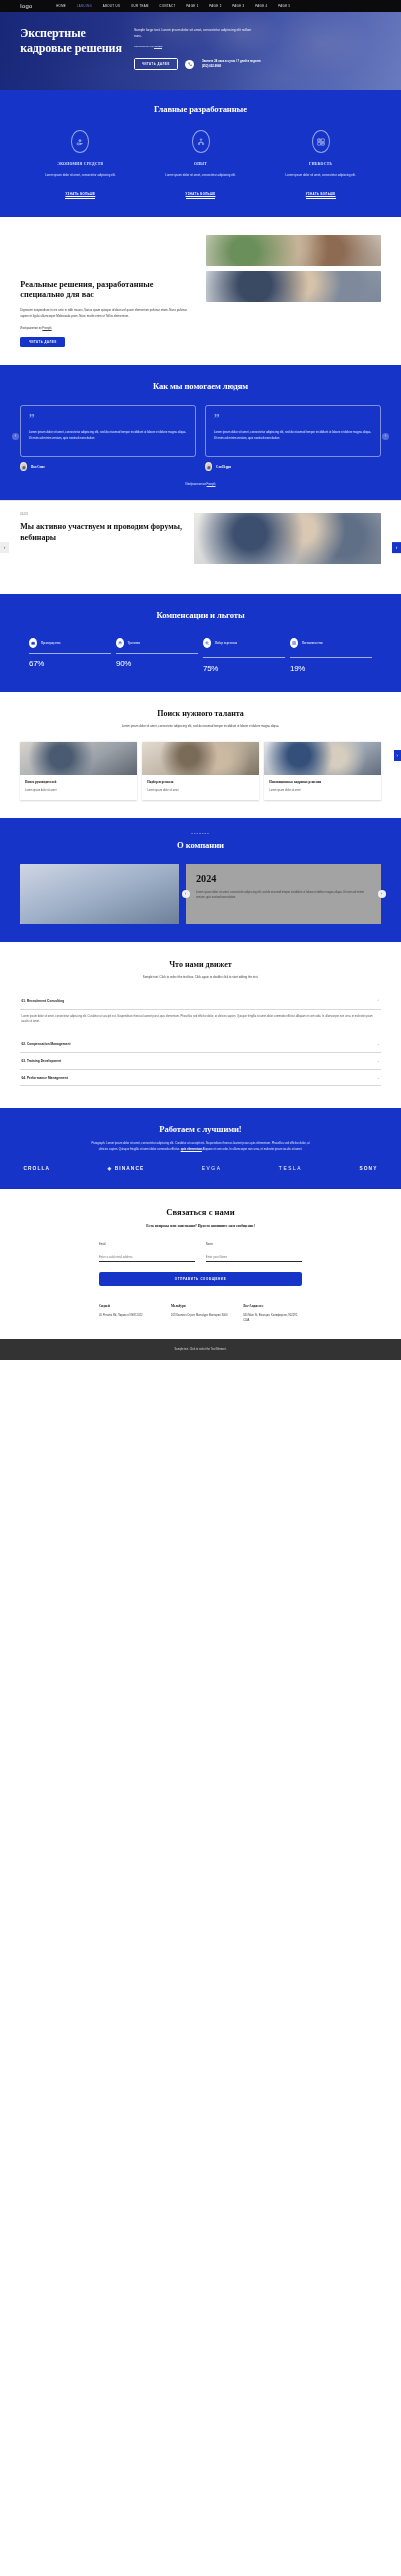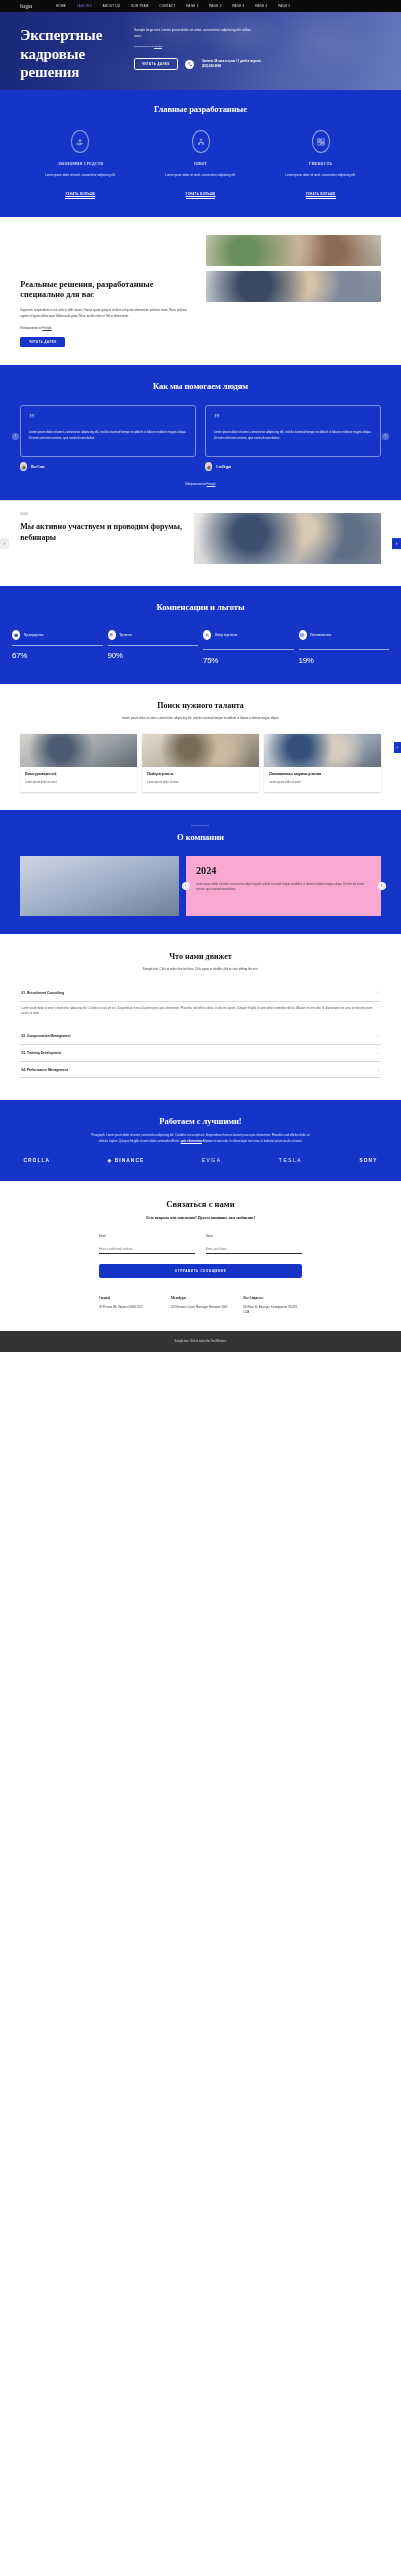--- a/index.html
+++ b/index.html
@@ -46,21 +46,21 @@
   }
   .hero-overlay{
     position:absolute;inset:0;
     background:linear-gradient(100deg, rgba(24,38,120,.88) 0%, rgba(36,52,140,.74) 38%, rgba(70,88,170,.62) 70%, rgba(96,112,185,.55) 100%);
   }
   .hero-inner{
     position:relative;z-index:3;display:flex;padding:14px 20.3px 0 20.3px;gap:9.6px;
   }
   .hero-left{width:104px;}
   .hero-title{
-    font-family:"Liberation Serif",serif;color:#fff;font-size:15px;line-height:1.22;
+    font-family:"Liberation Serif",serif;color:#fff;font-size:12px;line-height:1.22;
     font-weight:700;letter-spacing:-0.1px;
   }
   .hero-right{flex:1;padding-top:2.1px;}
   .hero-sub{color:#eef0fb;font-size:3.3px;line-height:1.75;max-width:126px;}
   .hero-credit{color:#dfe3f6;font-size:2.5px;margin-top:4.8px;}
   .hero-credit b{font-weight:700;border-bottom:0.3px solid #dfe3f6;}
   .hero-cta-row{display:flex;align-items:center;gap:7.5px;margin-top:10.7px;}
   .btn-outline{
     border:0.4px solid #fff;color:#fff;font-size:2.7px;letter-spacing:0.6px;
     padding:3.2px 7px;border-radius:1.6px;background:transparent;font-weight:600;
@@ -155,42 +155,42 @@
   .testi-credit{text-align:center;font-size:2.7px;color:#dfe4fa;margin-top:11.8px;}
   .testi-credit u{text-decoration:underline;}
   .arrow-circle{
     position:absolute;top:50%;width:7px;height:7px;border-radius:50%;
     background:rgba(255,255,255,.28);display:flex;align-items:center;justify-content:center;
     color:#fff;font-size:3.7px;
   }
   .arrow-left{left:11.8px;} .arrow-right{right:11.8px;}
 
   
-  .forums{padding:0 0 4px 0;border-top:0.4px solid #e3e3e3;position:relative;}
+  .forums{padding:0 0 12px 0;border-top:0.4px solid #e3e3e3;position:relative;}
   .forums-inner{display:flex;padding:11.8px 20.3px 18px;gap:11.8px;align-items:flex-start;}
   .forum-left{width:45%;}
   .forum-idx{font-size:2.6px;color:#6b6b6b;letter-spacing:0.2px;margin-bottom:6.4px;}
   .forum-title{font-family:"Liberation Serif",serif;font-size:8px;line-height:1.3;font-weight:700;color:#111;}
   .forum-photo{
     flex:1;height:51px;border-radius:0.5px;
     background:
       radial-gradient(circle at 30% 40%, #3c4f6e 0 12%, transparent 40%),
       radial-gradient(circle at 58% 32%, #d9c9b4 0 11%, transparent 38%),
       radial-gradient(circle at 80% 46%, #5f6f86 0 13%, transparent 42%),
       linear-gradient(140deg,#eceaE6,#c3c7cc 55%,#8b9198);
   }
   .side-arrow{
     position:absolute;top:50%;transform:translateY(-50%);
     width:9px;height:11.8px;background:#eeeeee;display:flex;align-items:center;justify-content:center;
     color:#555;font-size:4.8px;
   }
   .side-arrow.l{left:0;} .side-arrow.r{right:0;background:#1635c8;color:#fff;}
 
   
-  .comp{padding:16px 12px 19px;}
+  .comp{padding:16px 29px 19px;}
   .comp-grid{display:flex;margin-top:18px;gap:5px;}
   .comp-item{flex:1;}
   .comp-head{display:flex;align-items:center;gap:3.7px;}
   .comp-oval{
     width:8px;height:10.2px;border-radius:50%;background:#fff;flex:none;
     display:flex;align-items:center;justify-content:center;
   }
   .comp-oval svg{width:4.3px;height:4.3px;fill:#1635c8;stroke:#1635c8;}
   .comp-label{font-family:"Liberation Serif",serif;font-size:3.1px;color:#fff;line-height:1.4;}
   .comp-rule{height:0.4px;background:rgba(255,255,255,.6);margin:4.8px 0 5.9px;}
@@ -229,21 +229,21 @@
   .about{padding:14px 20.3px 18px;position:relative;}
   .about-kicker{text-align:center;font-size:2.5px;letter-spacing:0.9px;color:#c9d2f6;margin-bottom:4.8px;}
   .about-grid{display:flex;gap:0;margin-top:14px;align-items:stretch;}
   .about-photo{
     width:44%;height:60px;border-radius:0.5px;
     background:
       linear-gradient(75deg, rgba(255,255,255,.25) 0 1.1px, transparent 1.1px 4.8px),
       linear-gradient(160deg,#cfd6e4,#9fb0c8 50%,#6e8099);
   }
   .about-card{
-    flex:1;background:#f9a8d4;color:#111;padding:8.6px 9.6px;margin-left:7.5px;position:relative;
+    flex:1;background:#a3a3a3;color:#111;padding:8.6px 9.6px;margin-left:7.5px;position:relative;
   }
   .about-year{font-family:"Liberation Serif",serif;font-size:10.2px;font-weight:700;color:#111;}
   .about-text{font-size:2.7px;line-height:1.9;color:#444;margin-top:6.4px;}
   .about-nav{
     position:absolute;left:-4.8px;top:50%;transform:translateY(-50%);
     width:8px;height:8px;border-radius:50%;background:#f0f0f0;color:#333;
     display:flex;align-items:center;justify-content:center;font-size:3.7px;
   }
   .about-nav.r{left:auto;right:-4.8px;}
 

